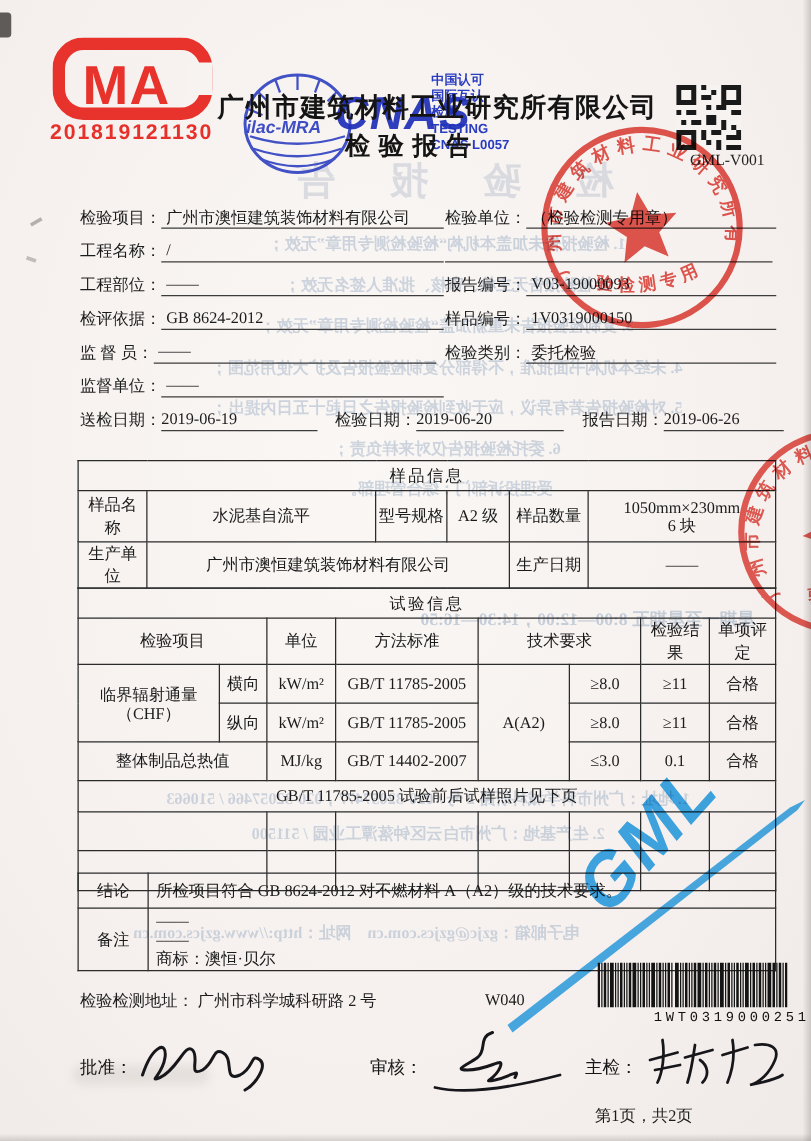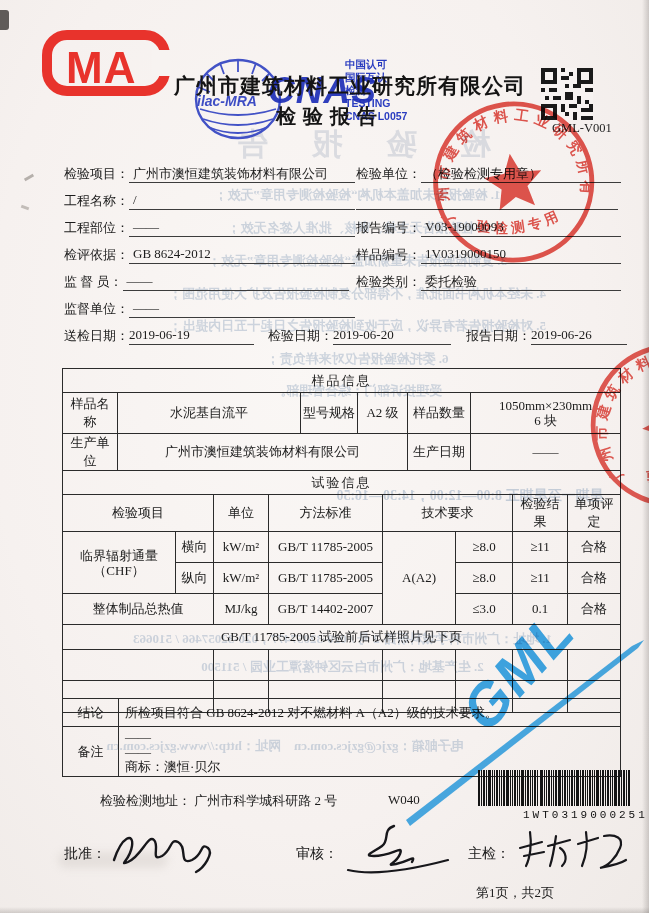--- a/index.html
+++ b/index.html
@@ -68,21 +68,21 @@
   td{border:1px solid #2b2b2b;text-align:center;padding:0 2px;overflow:hidden;}
   .sec{font-weight:normal;letter-spacing:2px;}
   .h24 td{height:23px;} .h40 td{height:40px;} .h30 td{height:29px;} .h28 td{height:27px;}
   .h31 td{height:30px;} .h25 td{height:24px;} .h33 td{height:30px;} .h36 td{height:31px;}
   #concl{position:absolute;left:62px;top:698px;z-index:3;}
   #concl td{text-align:left;padding:2px 6px;}
   #concl td.clab{text-align:center;padding:0;}
   .rem-line{line-height:15px;}
 
   
-  .addr{position:absolute;left:64px;top:792px;font-size:13px;color:#1c1c1c;z-index:4;margin-left:36px;}
+  .addr{position:absolute;left:64px;top:792px;font-size:13px;color:#1c1c1c;z-index:4;}
   .wcode{position:absolute;left:388px;top:792px;font-size:13px;color:#1c1c1c;z-index:4;}
   .barcode{position:absolute;left:478px;top:770px;z-index:9;}
   .barcode-num{position:absolute;left:480px;top:809px;width:150px;font-family:Liberation Mono, monospace;
                font-size:11px;letter-spacing:3px;color:#111;z-index:9;margin-left:43px;}
   .sigrow{position:absolute;top:845px;font-size:14px;color:#161616;z-index:4;}
   .sig-approve{left:64px;} .sig-review{left:296px;} .sig-chief{left:468px;}
   .sigimg{position:absolute;z-index:5;}
   .pageinfo{position:absolute;left:476px;top:884px;font-size:13px;color:#1c1c1c;z-index:4;}
 
   
@@ -116,20 +116,21 @@
   <div class="ghost gl9">2. 生产基地：广州市白云区钟落潭工业园 / 511500</div>
   <div class="ghost gl10">电子邮箱：gzjc@gzjcs.com.cn　网址：http://www.gzjcs.com.cn</div>
 
   <div class="cma">
     <svg width="128" height="66" viewBox="0 0 128 66">
       <rect x="5" y="5" width="118" height="56" rx="20" ry="20" fill="none" stroke="#e8332c" stroke-width="10"></rect>
       <rect x="110" y="20" width="18" height="26" fill="#f7f3f1"></rect>
       <text x="24" y="53" font-family="Liberation Sans, sans-serif" font-weight="bold" font-size="44" fill="#e8332c" letter-spacing="1">MA</text>
     </svg>
   </div>
+  <div class="cma-num">201819121130</div>
 
   <div class="cnas-globe">
     <svg width="92" height="84" viewBox="0 0 92 84">
       <ellipse cx="46" cy="42" rx="42" ry="39" fill="none" stroke="#2a3cc0" stroke-width="2.4"></ellipse>
       <path d="M8 52 Q46 64 84 52 M11 62 Q46 74 81 62 M16 70 Q46 82 76 70" fill="none" stroke="#2a3cc0" stroke-width="1.8"></path>
       <path d="M46 3 v12 M28 6 l4 11 M64 6 l-4 11 M14 16 l8 8 M78 16 l-8 8 M6 30 l12 5 M86 30 l-12 5" stroke="#2a3cc0" stroke-width="1.8"></path>
     </svg>
   </div>
   <div class="ilac">ilac-MRA</div>
   <div class="cnas-word">CNAS</div>

